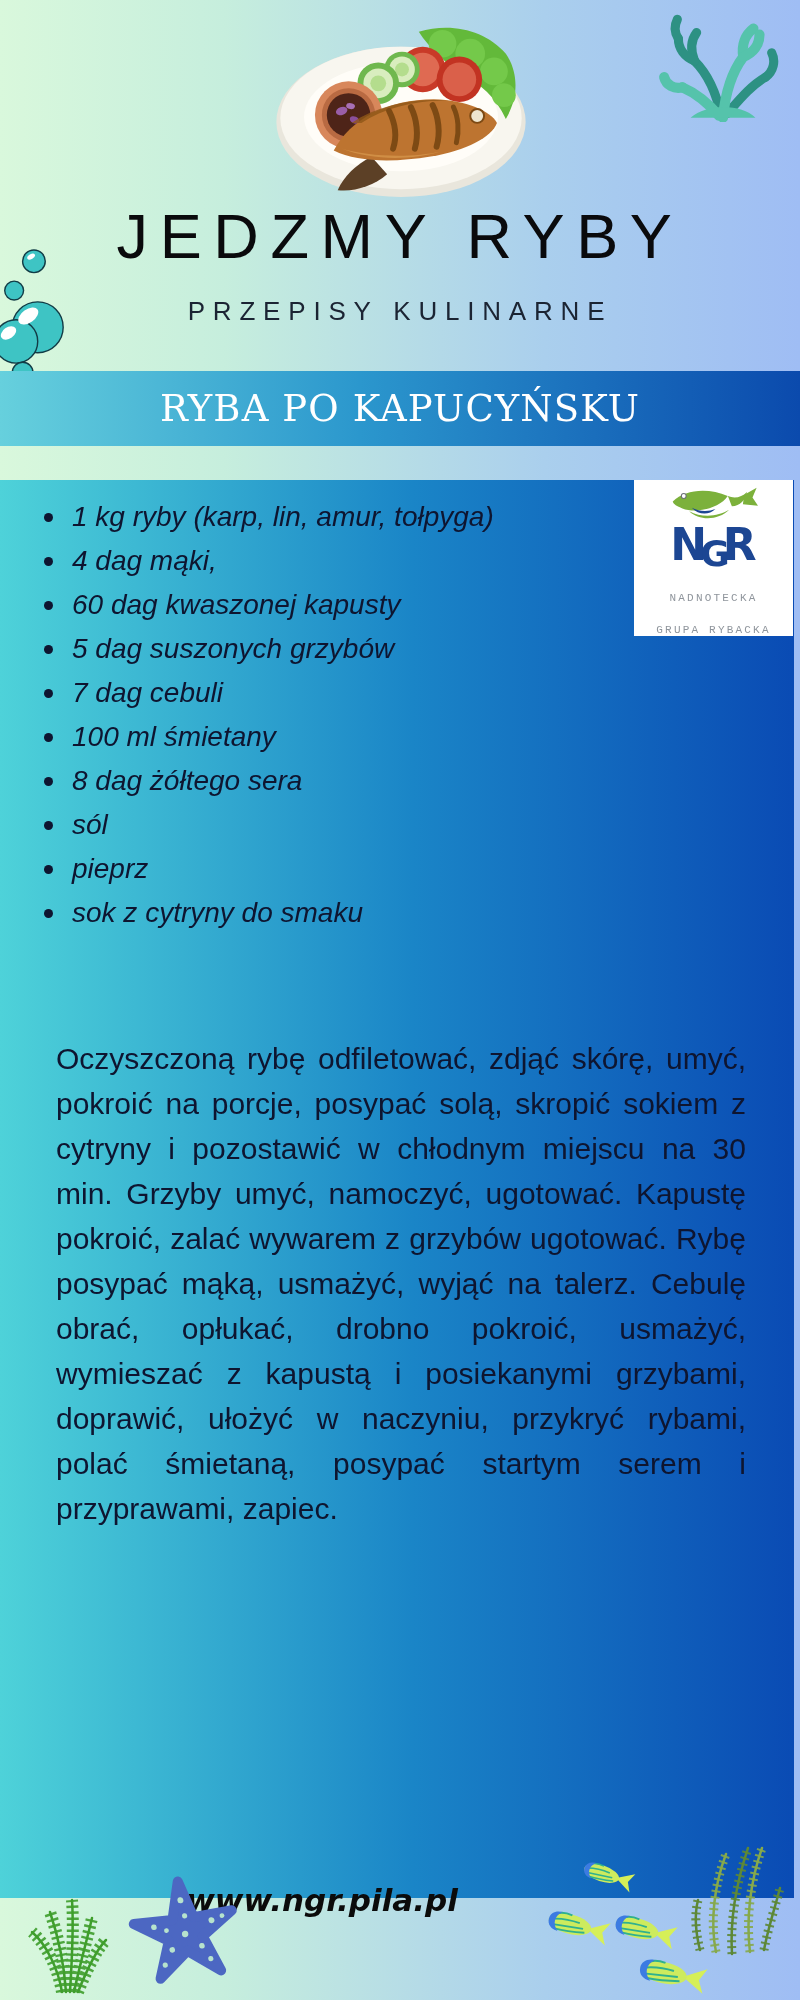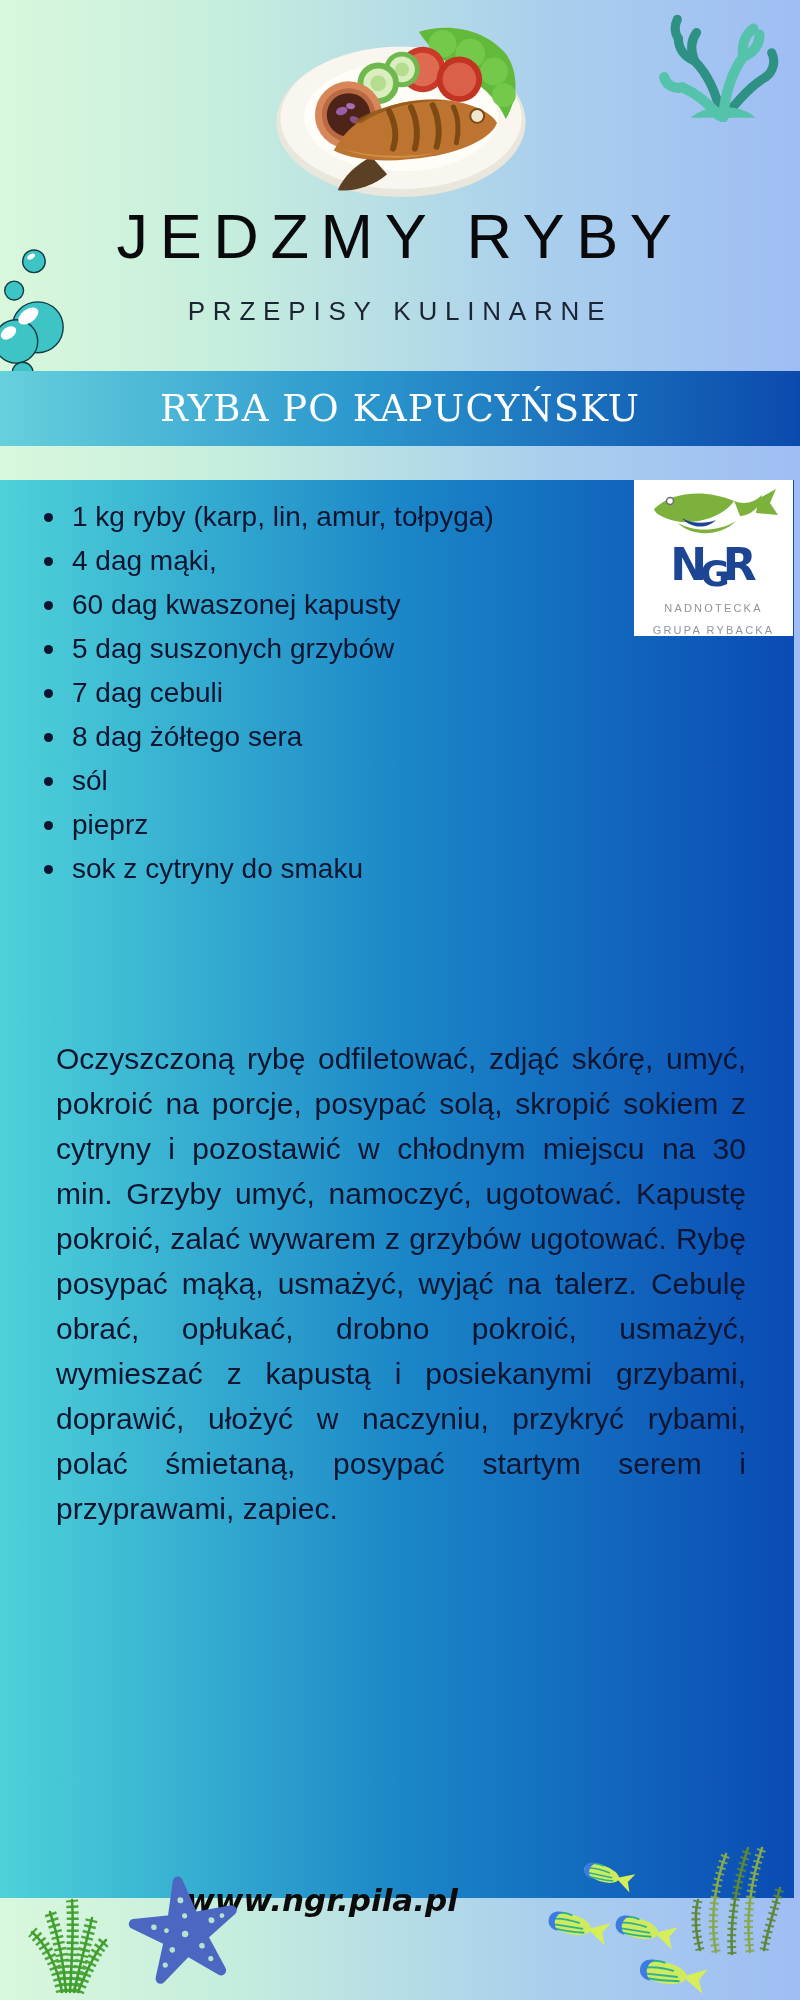--- a/index.html
+++ b/index.html
@@ -26,21 +26,21 @@
   .banner span{
     font-family:"DejaVu Serif","Liberation Serif",serif;
     font-size:37px;color:#ffffff;letter-spacing:0.03em;white-space:nowrap;
   }
   .panel{
     left:0;width:794px;
     background:linear-gradient(90deg,#4ed2d9 0%,#1a85c7 52%,#0a4bb4 100%);
   }
   .ingredients-panel{top:480px;height:497px;}
   .instructions-panel{top:972px;height:926px;}
-  ul.ing{list-style:none;margin:0;padding:15px 170px 0 42px;}
+  ul.ing{list-style:none;margin:0;padding:15px 170px 0 42px;font-style:italic;}
   ul.ing li{
     position:relative;padding-left:30px;
     font-size:28px;line-height:44px;color:#0e1530;white-space:nowrap;
   }
   ul.ing li::before{
     content:"";position:absolute;left:2px;top:18px;width:9px;height:9px;
     border-radius:50%;background:#0e1530;
   }
   .instr-text{
     margin:64px 48px 0 56px;font-size:30px;line-height:45px;
@@ -50,22 +50,22 @@
     left:634px;top:480px;width:159px;height:156px;background:#ffffff;
     display:flex;flex-direction:column;align-items:center;
   }
   .acronym{
     display:flex;align-items:flex-start;line-height:1;color:#1c4693;
     font-weight:bold;font-family:"DejaVu Sans",sans-serif;margin-top:-6px;
   }
   .acr-n,.acr-r{font-size:44px;}
   .acr-g{font-size:36px;margin:13px -7px 0 -7px;}
   .logoline{
-    font-size:11px;letter-spacing:0.2em;color:#8f959c;margin-top:10px;
-    font-family:Liberation Sans, sans-serif;white-space:nowrap;
+    font-size:11px;letter-spacing:0.2em;color:#8f959c;margin-top:20px;
+    font-family:Liberation Mono, monospace;white-space:nowrap;
   }
   .website{
     top:1882px;left:0;width:644px;text-align:center;
     font-family:"DejaVu Sans",sans-serif;font-style:italic;font-weight:600;
     font-size:31px;color:#0b0b0b;
   }
 </style>
 </head>
 <body>
 
@@ -146,20 +146,21 @@
     <span>RYBA PO KAPUCYŃSKU</span>
   </div>
 
   <div class="abs panel ingredients-panel">
     <ul class="ing">
       <li>1 kg ryby (karp, lin, amur, tołpyga)</li>
       <li>4 dag mąki,</li>
       <li>60 dag kwaszonej kapusty</li>
       <li>5 dag suszonych grzybów</li>
       <li>7 dag cebuli</li>
+      <li>100 ml śmietany</li>
       <li>8 dag żółtego sera</li>
       <li>sól</li>
       <li>pieprz</li>
       <li>sok z cytryny do smaku</li>
     </ul>
   </div>
 
   <div class="abs logobox">
     <svg style="width:136px;height:64px;margin-top:5px" viewBox="0 0 132 64">
       <path d="M6,24 C24,6 58,4 86,16 C74,34 40,42 20,34 C12,31 7,28 6,24 Z" fill="#7cb13b"></path>

